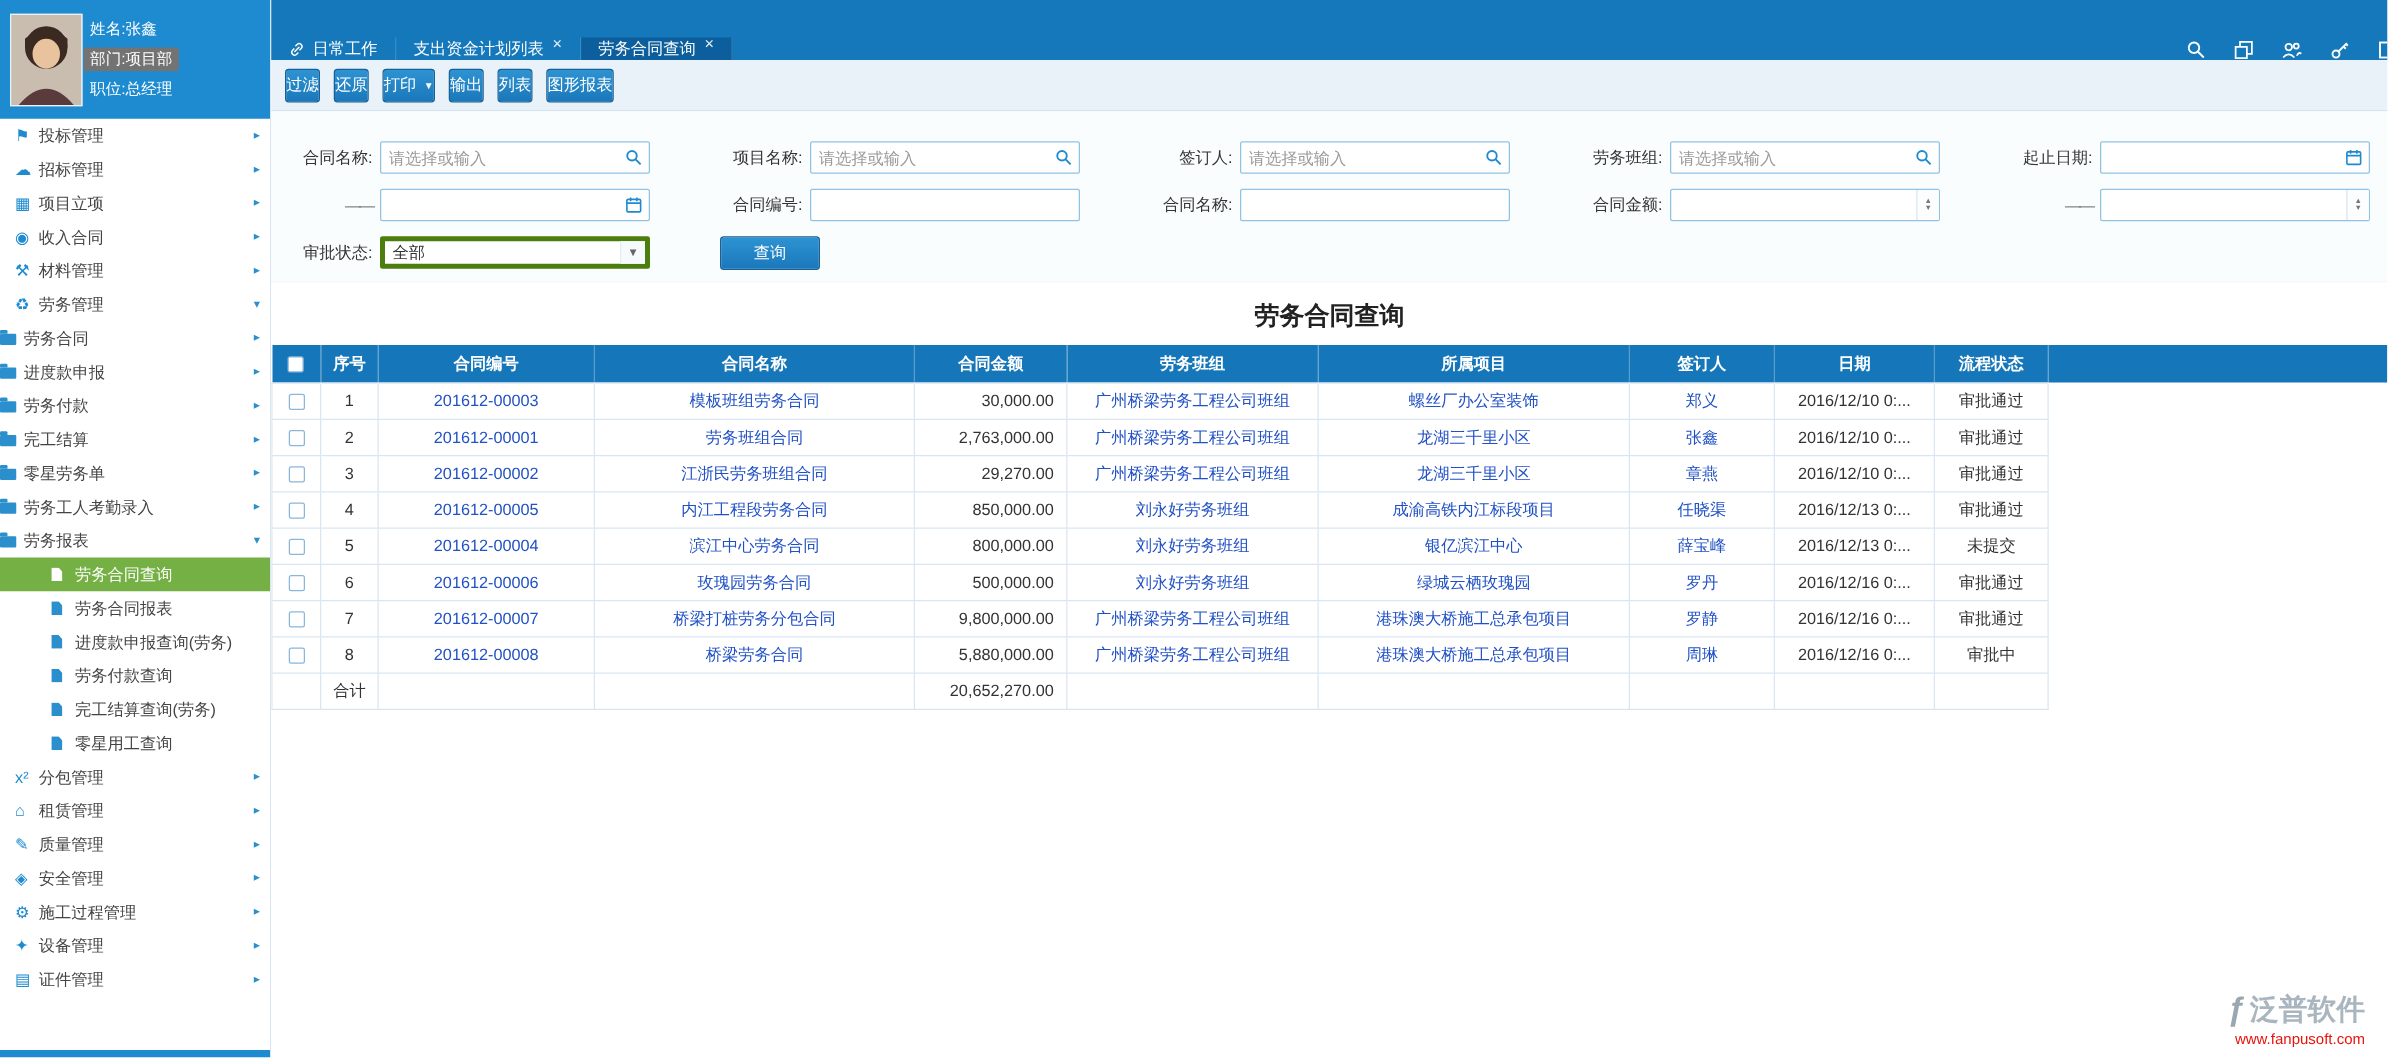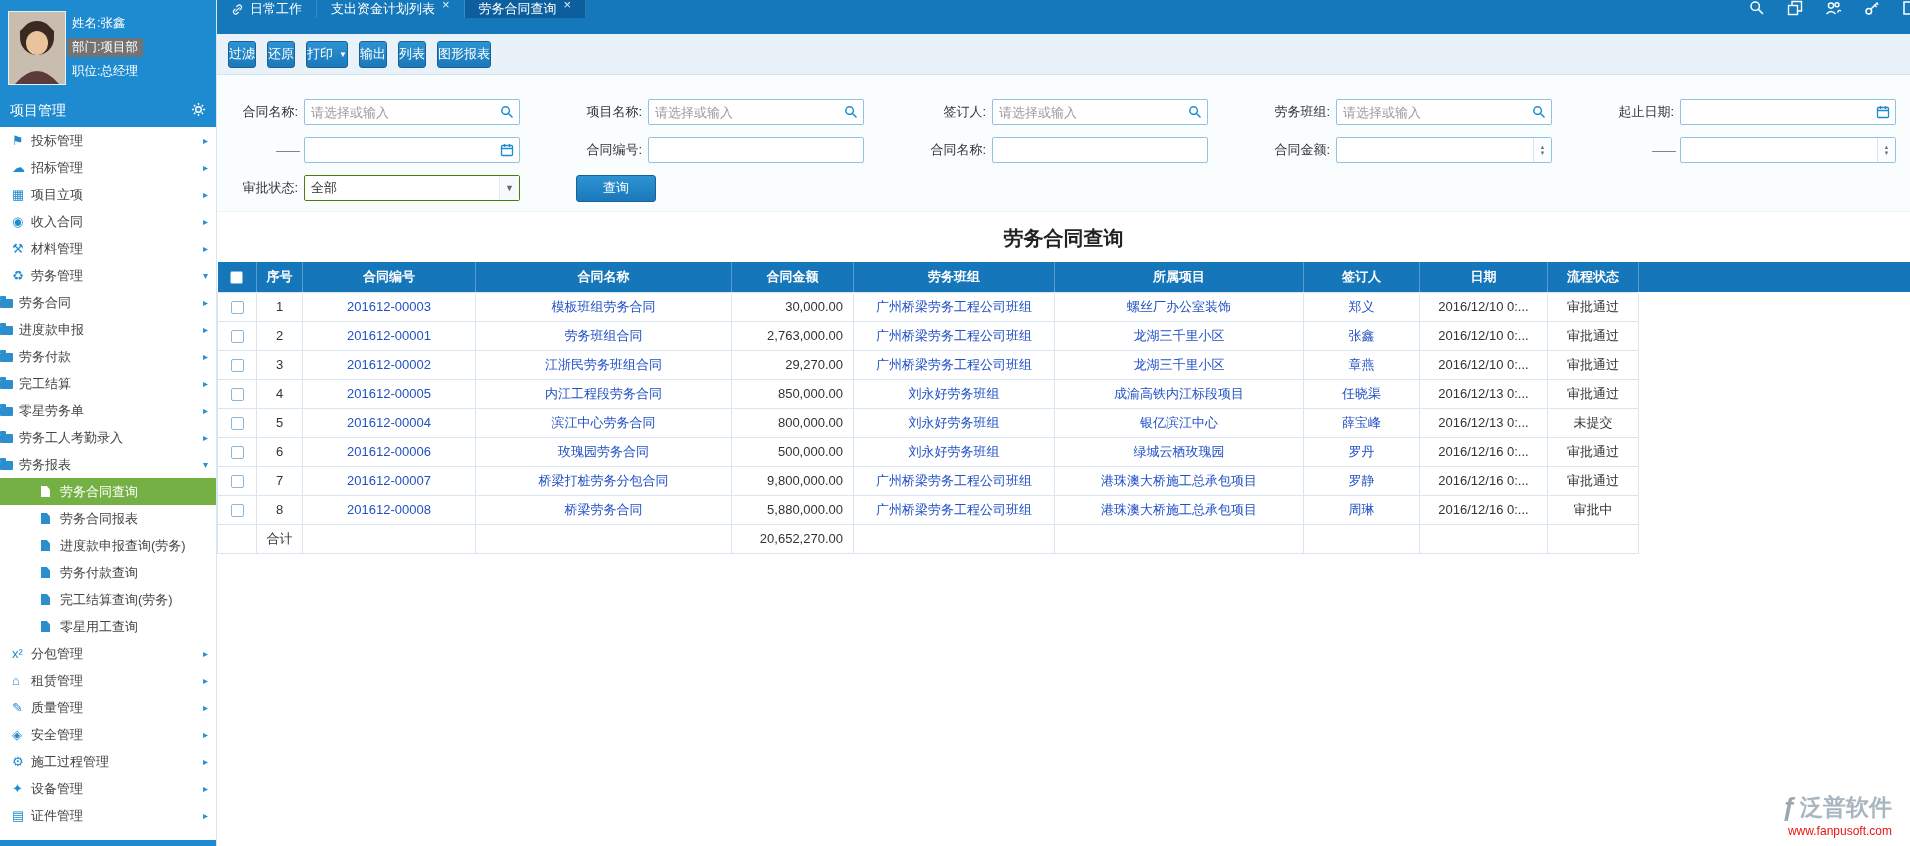--- a/index.html
+++ b/index.html
@@ -25,21 +25,21 @@
   .ic-folder::before { content:''; position:absolute; top:-3px; left:0; width:6px; height:3px; background:#2b8fce; border-radius:1px 1px 0 0; }
   .ic-doc { width:9px; height:11px; background:#2b8fce; display:inline-block; clip-path:polygon(0 0,65% 0,100% 32%,100% 100%,0 100%); }
   .m-arrow { position:absolute; right:8px; color:#2b8fce; font-size:10px; }
   .m-item.active { background:#74b043; color:#fff; }
   .m-item.active .m-ic, .m-item.active .m-arrow { color:#fff; }
   .m-item.active .ic-doc, .m-item.active .ic-folder, .m-item.active .ic-folder::before { background:#fff; }
   .s-strip { height:6px; background:#1e8bd0; flex:none; }
 
   
   .main { flex:1; display:flex; flex-direction:column; min-width:0; }
-  .tabbar { height:34px; background:#1478bb; display:flex; align-items:flex-start; color:#fff; overflow:hidden; }
+  .tabbar { height:48px; background:#1478bb; display:flex; align-items:flex-end; color:#fff; overflow:hidden; }
   .tabs { display:flex; align-items:stretch; }
   .tab { display:flex; align-items:center; gap:6px; padding:0 14px; font-size:13px; border-right:1px solid rgba(255,255,255,.15); cursor:pointer; position:relative; }
   .tab.active { background:#0c5f9c; }
   .tab-x { font-size:13px; line-height:1; position:relative; top:-5px; opacity:.9; margin-left:1px; }
   .tab-ic { display:inline-flex; align-items:center; }
   .tb-icons { margin-left:auto; display:flex; align-items:center; gap:22px; }
   .tb-icons span { display:inline-flex; cursor:pointer; }
   .tb-icons .half { margin-right:-8px; }
 
   .toolbar { height:41px; background:#e9f2f9; border-bottom:1px solid #d3e3f0; display:flex; align-items:center; padding-left:11px; gap:11px; }
@@ -51,21 +51,21 @@
   .f-row:last-child { margin-bottom:0; }
   .f-group { display:flex; align-items:center; width:288px; margin-right:56px; flex:none; }
   .f-group label { width:66px; text-align:right; color:#333; margin-right:6px; white-space:nowrap; flex:none; }
   .f-group label.dash { color:#777; letter-spacing:-2px; }
   .f-input { position:relative; width:216px; height:26px; border:1px solid #8fc3e4; background:#fff; display:flex; align-items:center; border-radius:2px; }
   .f-input input { border:none; outline:none; flex:1; min-width:0; height:100%; padding:0 6px; font-size:13px; color:#333; background:transparent; font-family:inherit; }
   .f-input input::placeholder { color:#9b9b9b; }
   .f-ic { width:24px; display:flex; justify-content:center; align-items:center; flex:none; cursor:pointer; }
   .spin { width:18px; height:100%; border-left:1px solid #d7e6f1; display:flex; flex-direction:column; align-items:center; justify-content:center; flex:none; background:#fbfdfe; cursor:pointer; }
   .sa { font-size:6px; color:#777; line-height:6px; }
-  .f-select { width:216px; height:26px; border:1px solid #4d7c0f; background:#fff; display:flex; align-items:center; padding-left:6px; color:#333; border-radius:2px; cursor:pointer; }
+  .f-select { width:216px; height:26px; border:4px solid #4d7c0f; background:#fff; display:flex; align-items:center; padding-left:6px; color:#333; border-radius:2px; cursor:pointer; }
   .sel-arrow { margin-left:auto; width:20px; height:100%; display:flex; align-items:center; justify-content:center; color:#666; font-size:9px; border-left:1px solid #e3edf5; background:#f6fafd; }
   .btn.query { padding:0 26px; }
 
   .content { flex:1; background:#fff; position:relative; overflow:hidden; }
   .page-title { text-align:center; font-size:20px; font-weight:bold; color:#222; padding:13px 0 10px 0; }
   table { width:100%; border-collapse:collapse; table-layout:fixed; }
   thead th { background:#1576b9; color:#fff; font-size:13px; font-weight:700; height:30px; border-right:1px solid rgba(255,255,255,.28); text-align:center; }
   thead th:last-child { border-right:none; }
   tbody td { height:29px; font-size:13px; text-align:center; border:1px solid #d9e6f2; color:#333; white-space:nowrap; overflow:hidden; text-overflow:ellipsis; padding:0 4px; }
   td.link { color:#2151c5; cursor:pointer; }
@@ -92,31 +92,20 @@
           <ellipse cx="28" cy="31" rx="11" ry="12" fill="#e8c39e"></ellipse>
           <path d="M11 26 Q28 6 45 26 L45 19 Q28 3 11 19 Z" fill="#3a2a22"></path>
           <path d="M6 72 Q28 46 50 72 Z" fill="#5a3a3a"></path>
         </svg>
       </div>
       <div class="p-info">
         <div class="p-line">姓名:张鑫</div>
         <div class="p-line pill">部门:项目部</div>
         <div class="p-line">职位:总经理</div>
       </div>
-    </div>
-    <div class="s-header">
-      <span>项目管理</span>
-      <span class="gear">
-        <svg width="15" height="15" viewBox="0 0 16 16">
-            <g stroke="#fff" stroke-width="1.5" fill="none">
-              <circle cx="8" cy="8" r="3"></circle>
-              <path d="M8 1v2.2M8 12.8V15M1 8h2.2M12.8 8H15M3.2 3.2l1.5 1.5M11.3 11.3l1.5 1.5M12.8 3.2l-1.5 1.5M4.7 11.3l-1.5 1.5"></path>
-            </g>
-          </svg>
-      </span>
     </div>
     <div class="menu">
         <div class="m-item lv0">
           <span class="m-ic">
             <span class="m-glyph">⚑</span>
           </span>
           <span class="m-label">投标管理</span>
           <span class="m-arrow">▸</span>
         </div>
         <div class="m-item lv0">

